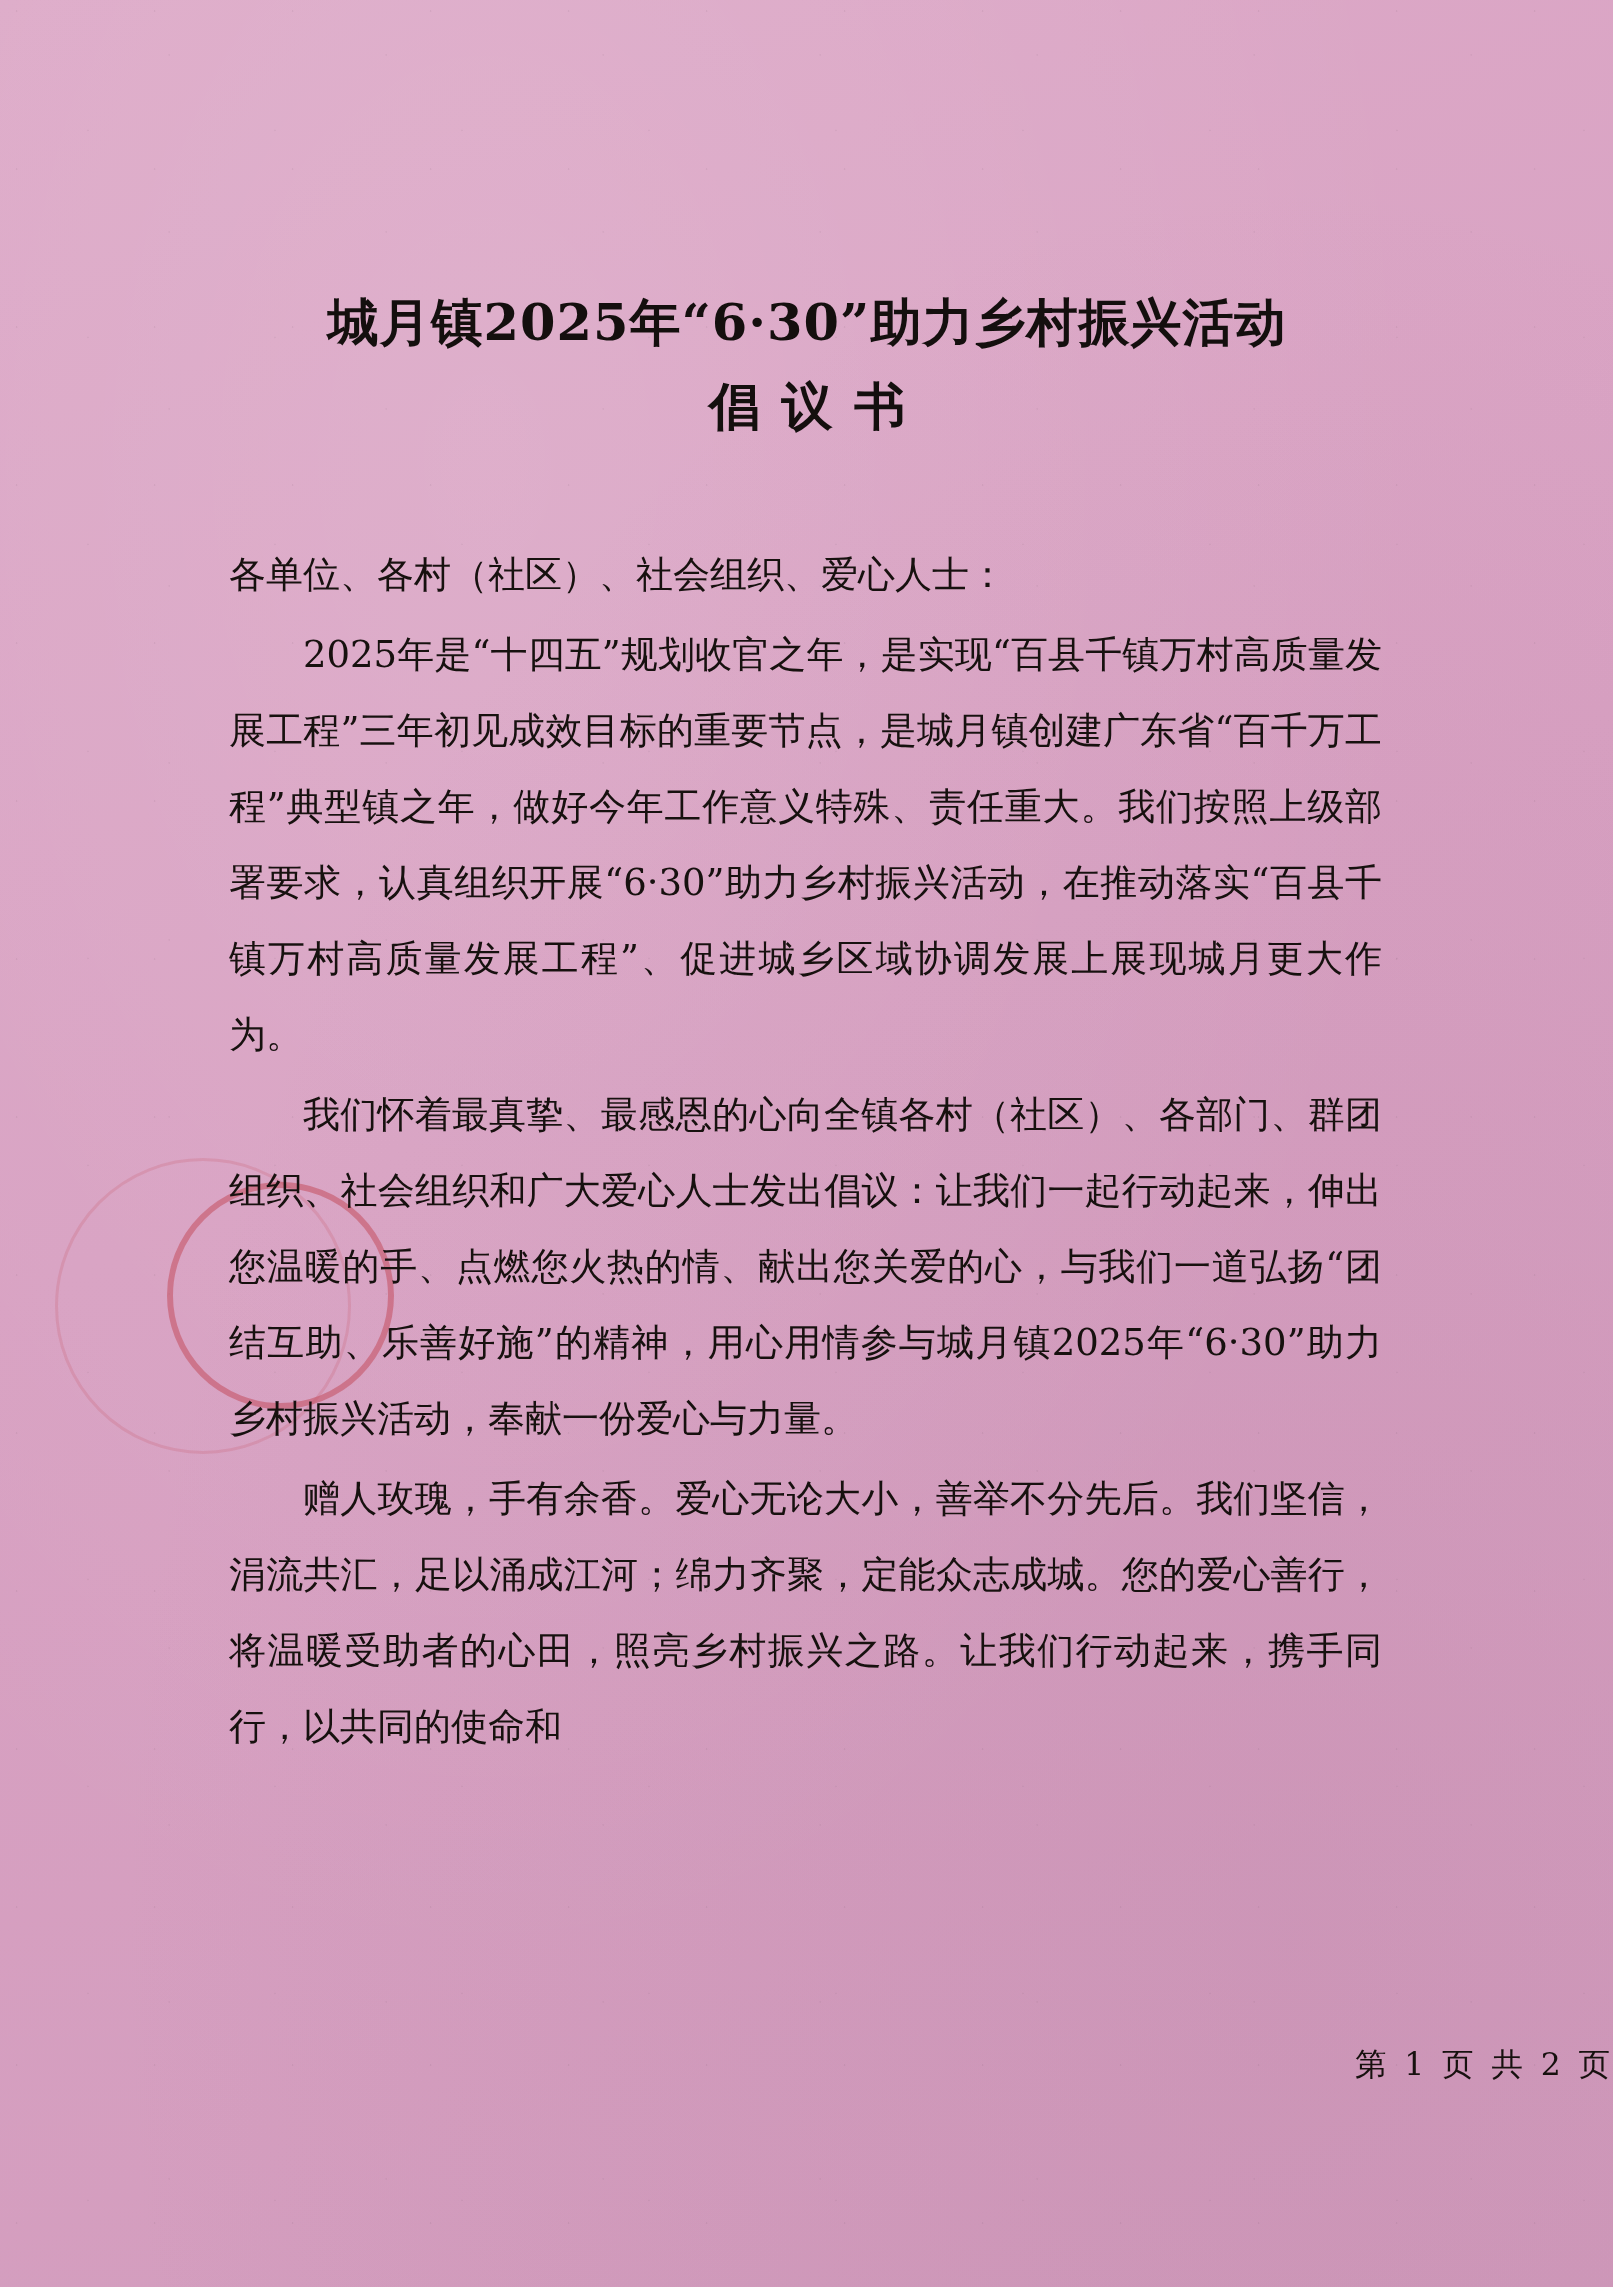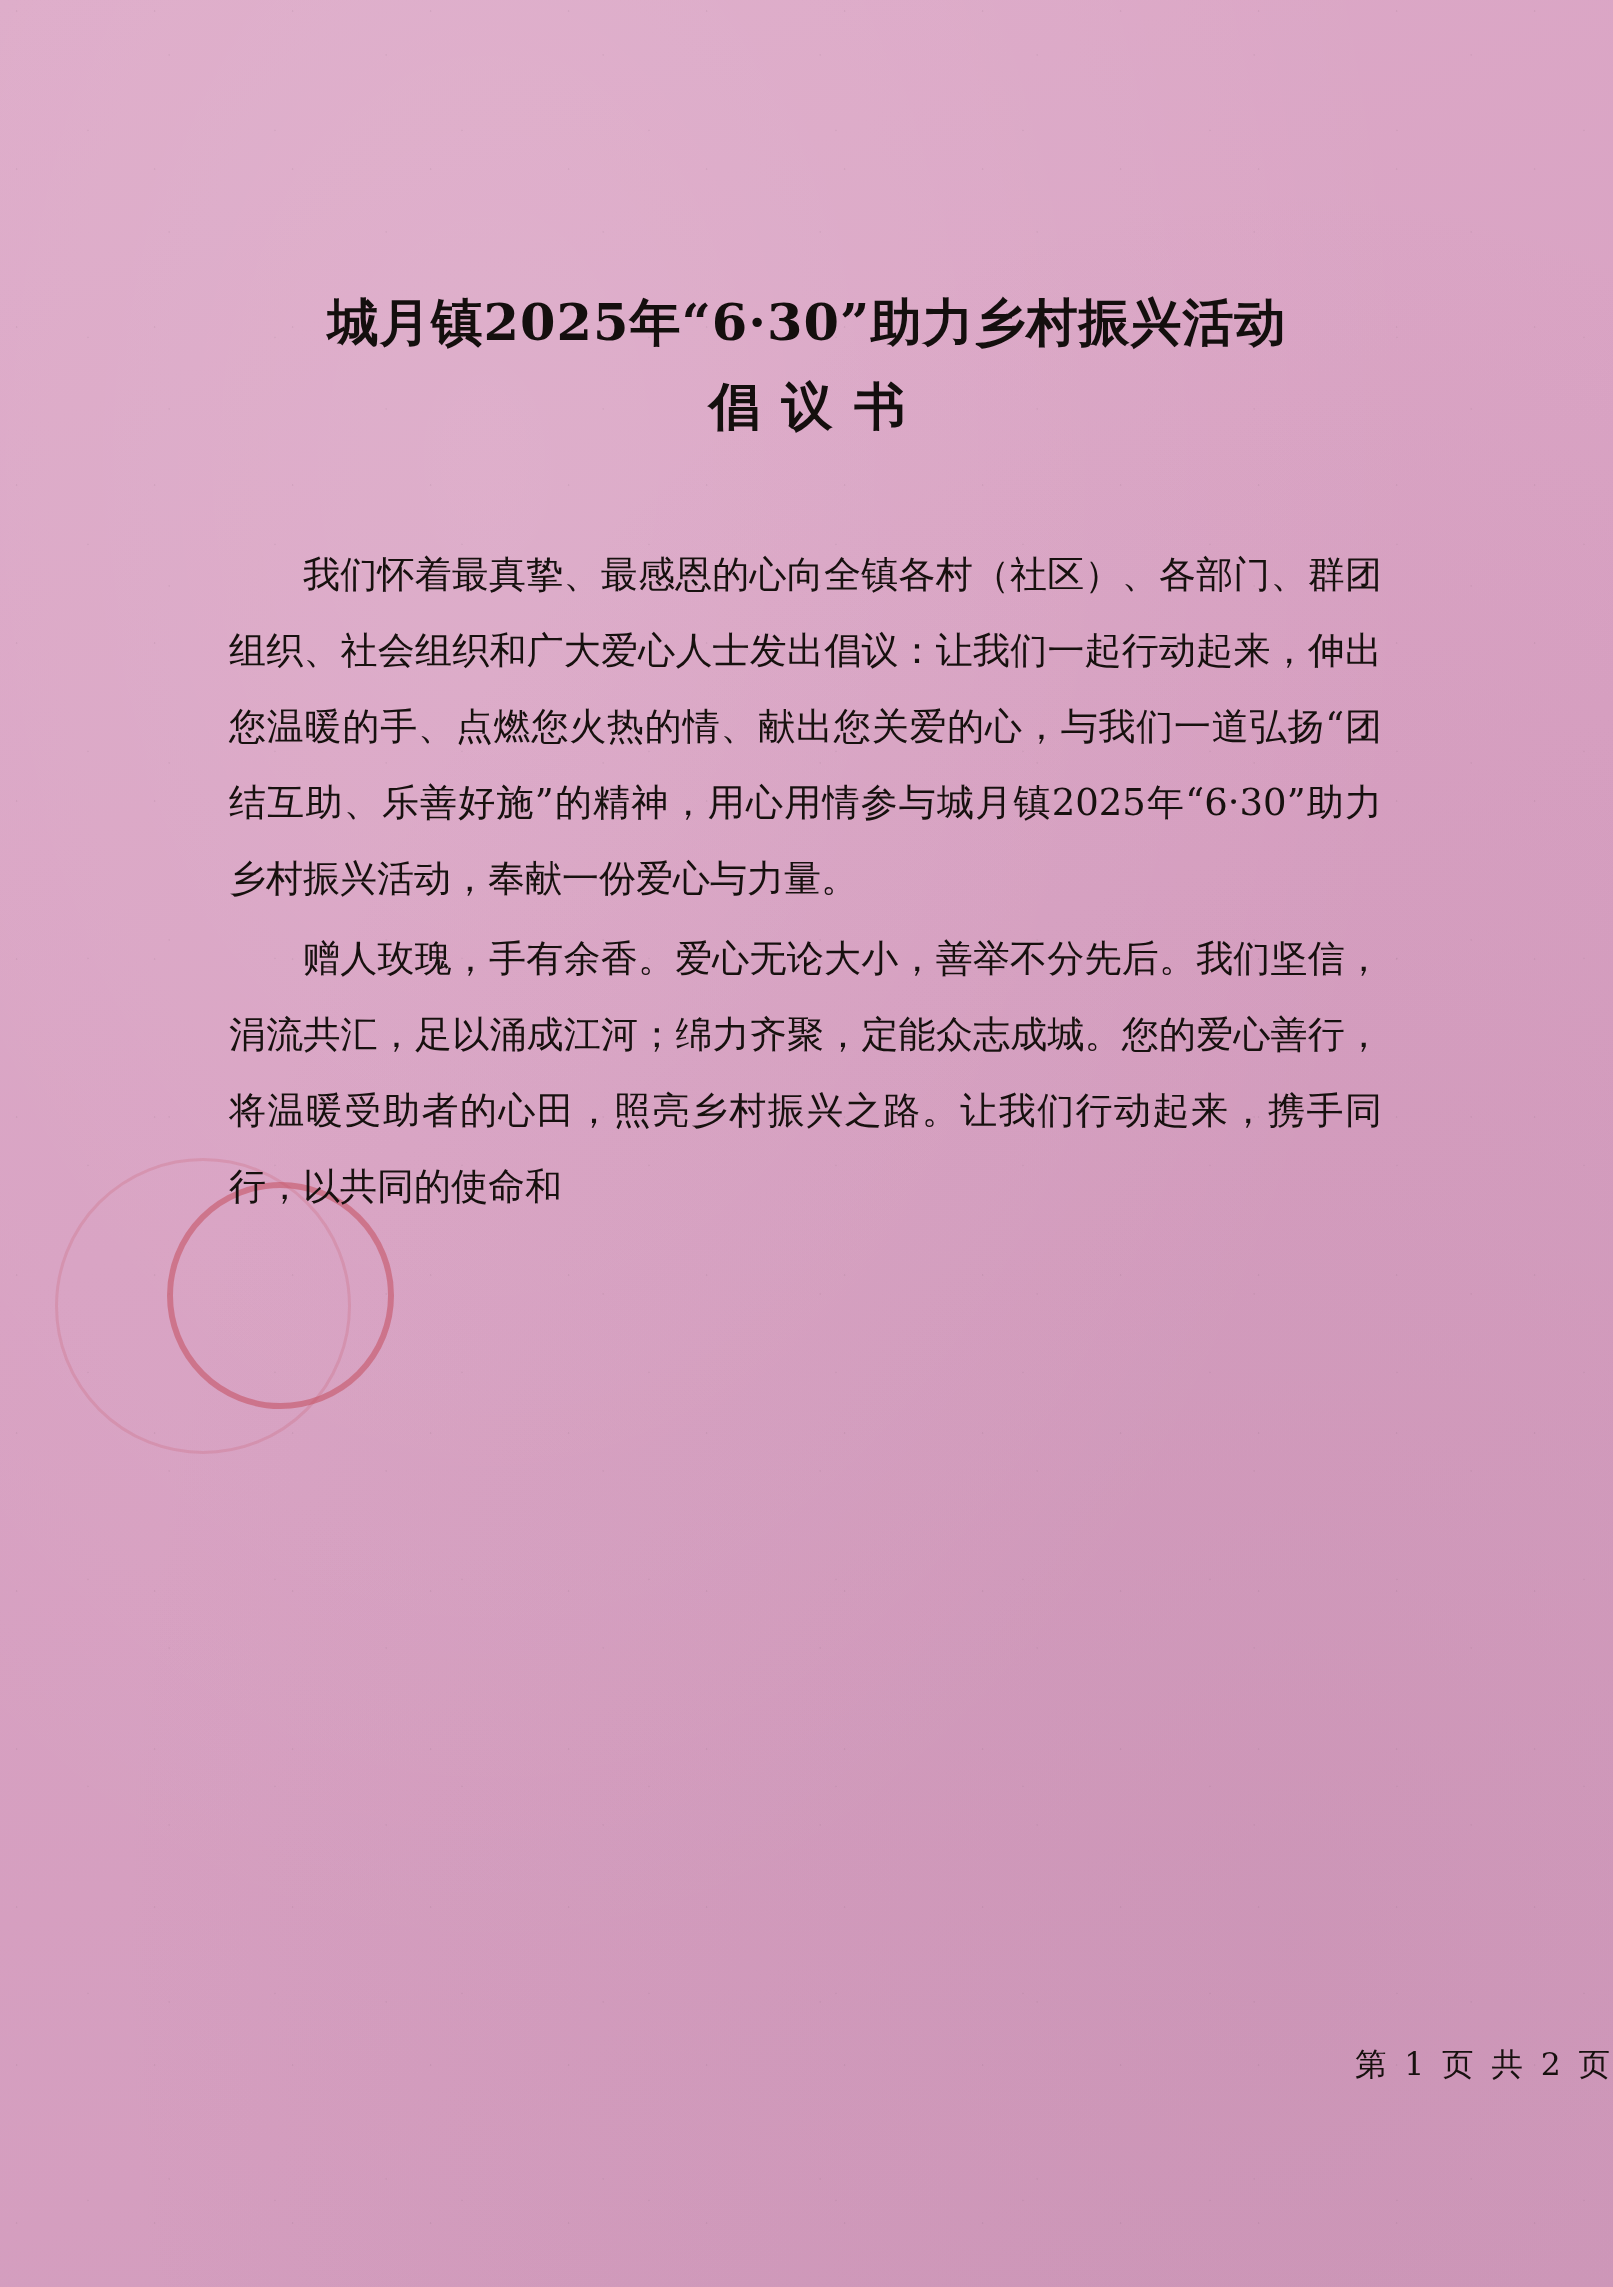--- a/index.html
+++ b/index.html
@@ -126,20 +126,22 @@
 <div class="page">
 
   <div class="seal"></div>
 
   <div class="doc-title">
     <span class="line1">城月镇2025年“6·30”助力乡村振兴活动</span>
     <span class="line2">倡议书</span>
   </div>
 
   <div class="body-text">
+    <p>各单位、各村（社区）、社会组织、爱心人士：</p>
+    <p class="indent">2025年是“十四五”规划收官之年，是实现“百县千镇万村高质量发展工程”三年初见成效目标的重要节点，是城月镇创建广东省“百千万工程”典型镇之年，做好今年工作意义特殊、责任重大。我们按照上级部署要求，认真组织开展“6·30”助力乡村振兴活动，在推动落实“百县千镇万村高质量发展工程”、促进城乡区域协调发展上展现城月更大作为。</p>
     <p class="indent">我们怀着最真挚、最感恩的心向全镇各村（社区）、各部门、群团组织、社会组织和广大爱心人士发出倡议：让我们一起行动起来，伸出您温暖的手、点燃您火热的情、献出您关爱的心，与我们一道弘扬“团结互助、乐善好施”的精神，用心用情参与城月镇2025年“6·30”助力乡村振兴活动，奉献一份爱心与力量。</p>
     <p class="indent">赠人玫瑰，手有余香。爱心无论大小，善举不分先后。我们坚信，涓流共汇，足以涌成江河；绵力齐聚，定能众志成城。您的爱心善行，将温暖受助者的心田，照亮乡村振兴之路。让我们行动起来，携手同行，以共同的使命和</p>
   </div>
 
   <div class="footer">第 1 页 共 2 页</div>
 
 </div>
 
 
 </body></html>

